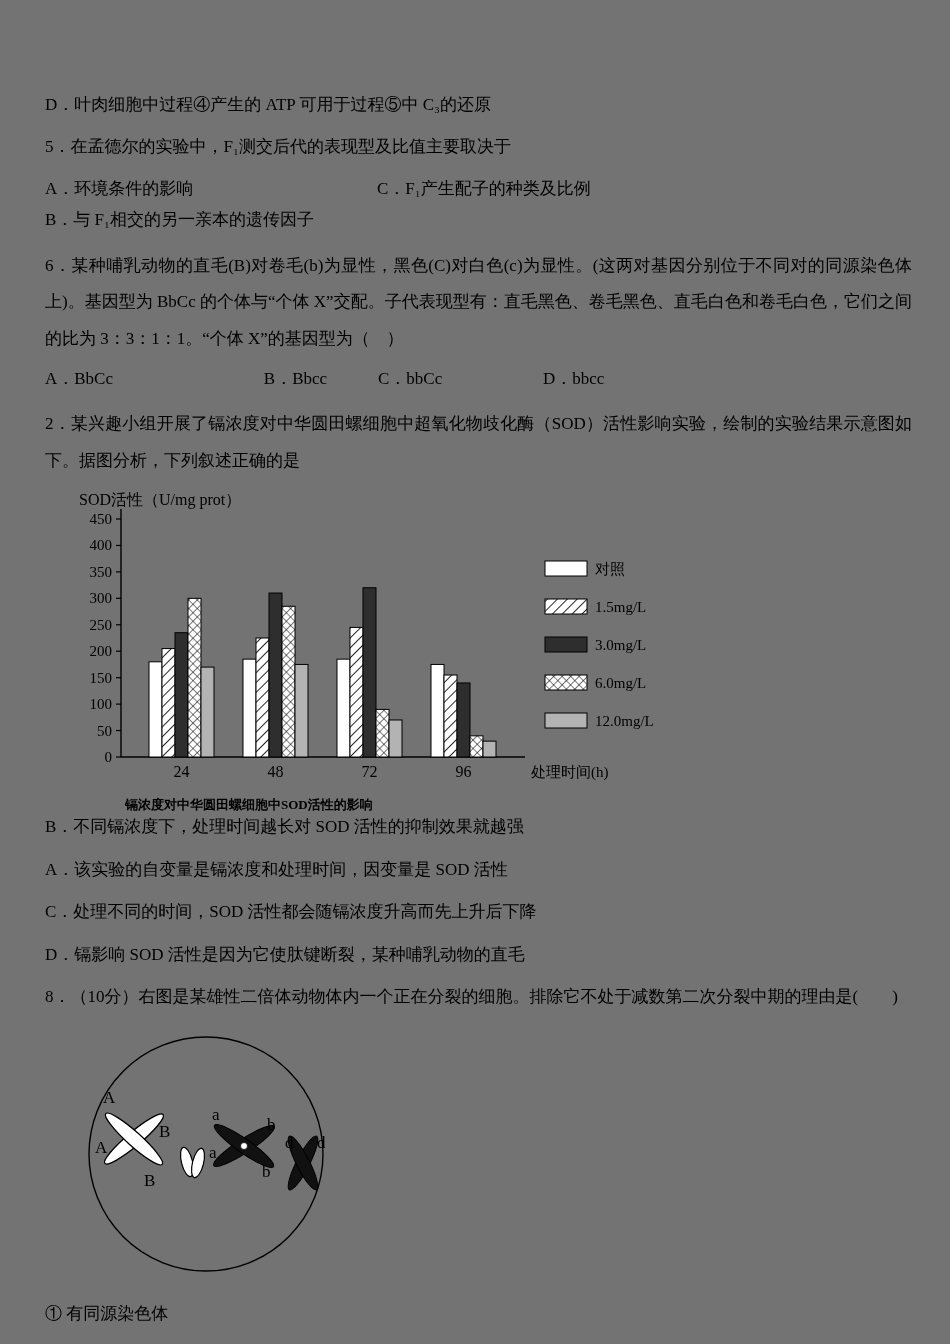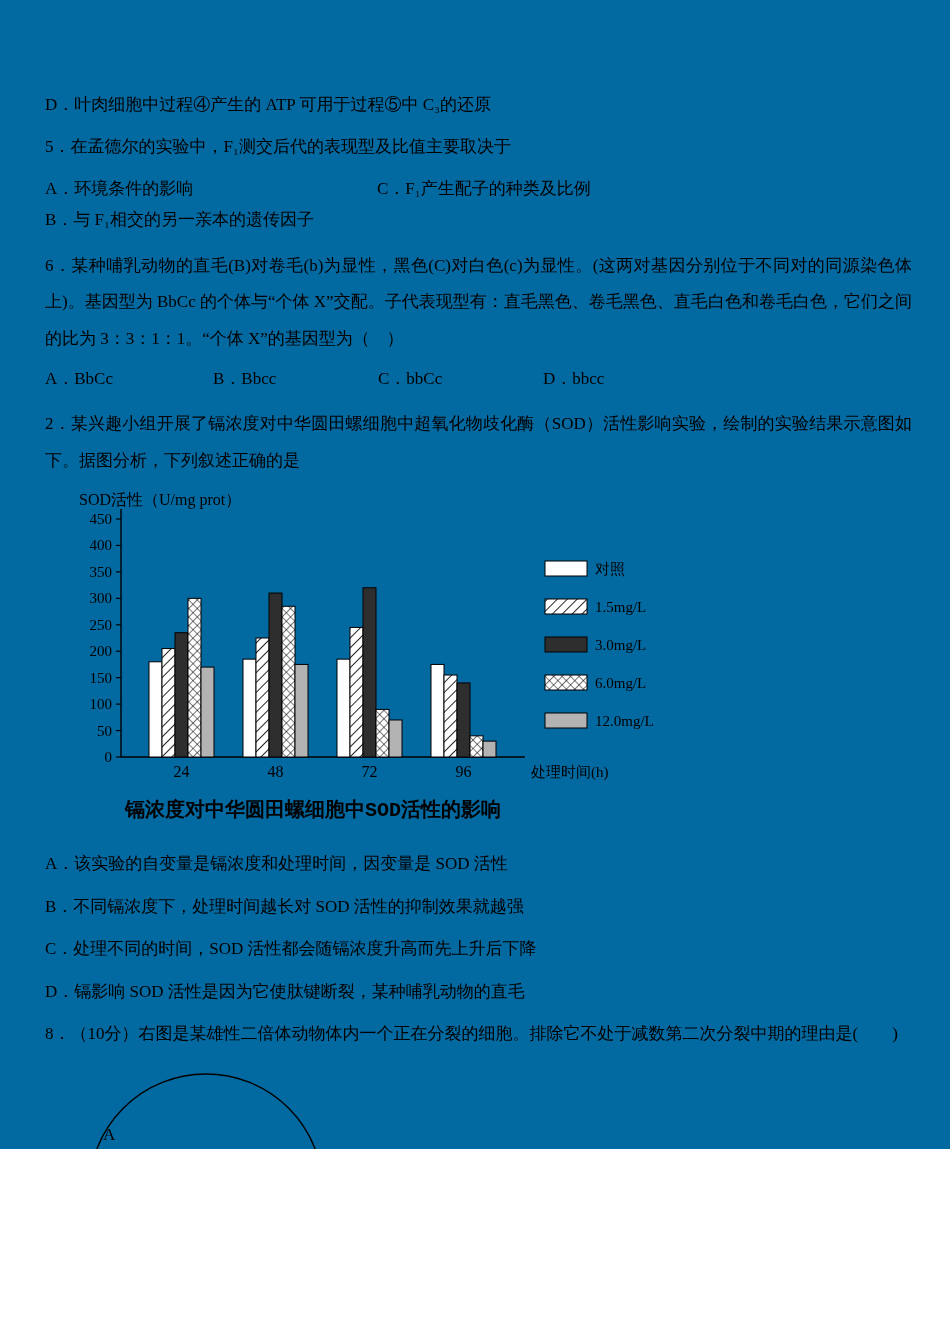--- a/index.html
+++ b/index.html
@@ -1,32 +1,32 @@
 <!DOCTYPE html>
 <html><head>
 <meta charset="utf-8">
 <style>
   html,body{margin:0;padding:0;background:#fff;}
   .page{
-    width:950px;height:1149px;box-sizing:border-box;
+    width:950px;height:1344px;box-sizing:border-box;
     padding:92px 38px 20px 45px;
-    background:#0369a1;color:#000;
+    background:#737373;color:#000;
     font-family:"Liberation Serif","DejaVu Serif",serif;
     font-size:17px;position:relative;overflow:hidden;
   }
   .line{margin:0 0 16px 0;line-height:1.55;}
   .para{margin:0 0 10px 0;line-height:2.15;text-align:justify;}
   .two-col{display:grid;grid-template-columns:332px 1fr;row-gap:8px;margin:0 0 17px 0;}
   .four-col{display:flex;margin:4px 0 16px 0;}
   .four-col span:nth-child(1){width:168px;}
-  .four-col span:nth-child(2){width:165px;}
+  .four-col span:nth-child(2){width:165px;text-align:center;}
   .four-col span:nth-child(3){width:165px;}
   .chart-wrap{margin:6px 0 0 8px;}
   svg{font-family:"Liberation Serif","DejaVu Serif",serif;}
-  .chart-caption{font-weight:bold;margin:2px 0 28px 72px;font-size:20px;font-family:Liberation Mono, monospace;}
+  .chart-caption{font-weight:bold;margin:2px 0 0 72px;font-size:13px;}
   .q7opt{margin:0 0 17px 0;line-height:1.5;}
   .diagram-wrap{margin:10px 0 6px 6px;}
   .footnote{margin:14px 0 0 0;}
 </style>
 </head>
 <body>
 
 <div class="page">
 
   <p class="line">D．叶肉细胞中过程④产生的 ATP 可用于过程⑤中 C₃的还原</p>
@@ -115,22 +115,22 @@
         <rect x="492" y="148" width="42" height="15" fill="#2e2e2e" stroke="#000" stroke-width="1"></rect>
         <text x="542" y="161" font-size="15">3.0mg/L</text>
         <rect x="492" y="186" width="42" height="15" fill="url(#p-cross)" stroke="#000" stroke-width="1"></rect>
         <text x="542" y="199" font-size="15">6.0mg/L</text>
         <rect x="492" y="224" width="42" height="15" fill="#b3b3b3" stroke="#000" stroke-width="1"></rect>
         <text x="542" y="237" font-size="15">12.0mg/L</text>
       </svg>
     <div class="chart-caption">镉浓度对中华圆田螺细胞中SOD活性的影响</div>
   </div>
 
+  <p class="q7opt">B．不同镉浓度下，处理时间越长对 SOD 活性的抑制效果就越强</p>
   <p class="q7opt">A．该实验的自变量是镉浓度和处理时间，因变量是 SOD 活性</p>
-  <p class="q7opt">B．不同镉浓度下，处理时间越长对 SOD 活性的抑制效果就越强</p>
   <p class="q7opt">C．处理不同的时间，SOD 活性都会随镉浓度升高而先上升后下降</p>
   <p class="q7opt">D．镉影响 SOD 活性是因为它使肽键断裂，某种哺乳动物的直毛</p>
 
   <p class="line">8．（10分）右图是某雄性二倍体动物体内一个正在分裂的细胞。排除它不处于减数第二次分裂中期的理由是(　　)</p>
 
   <div class="diagram-wrap">
     <svg width="320" height="256" viewBox="0 0 320 256" font-size="17">
 
       <circle cx="155" cy="127" r="117" fill="none" stroke="#000" stroke-width="1.4"></circle>
 

